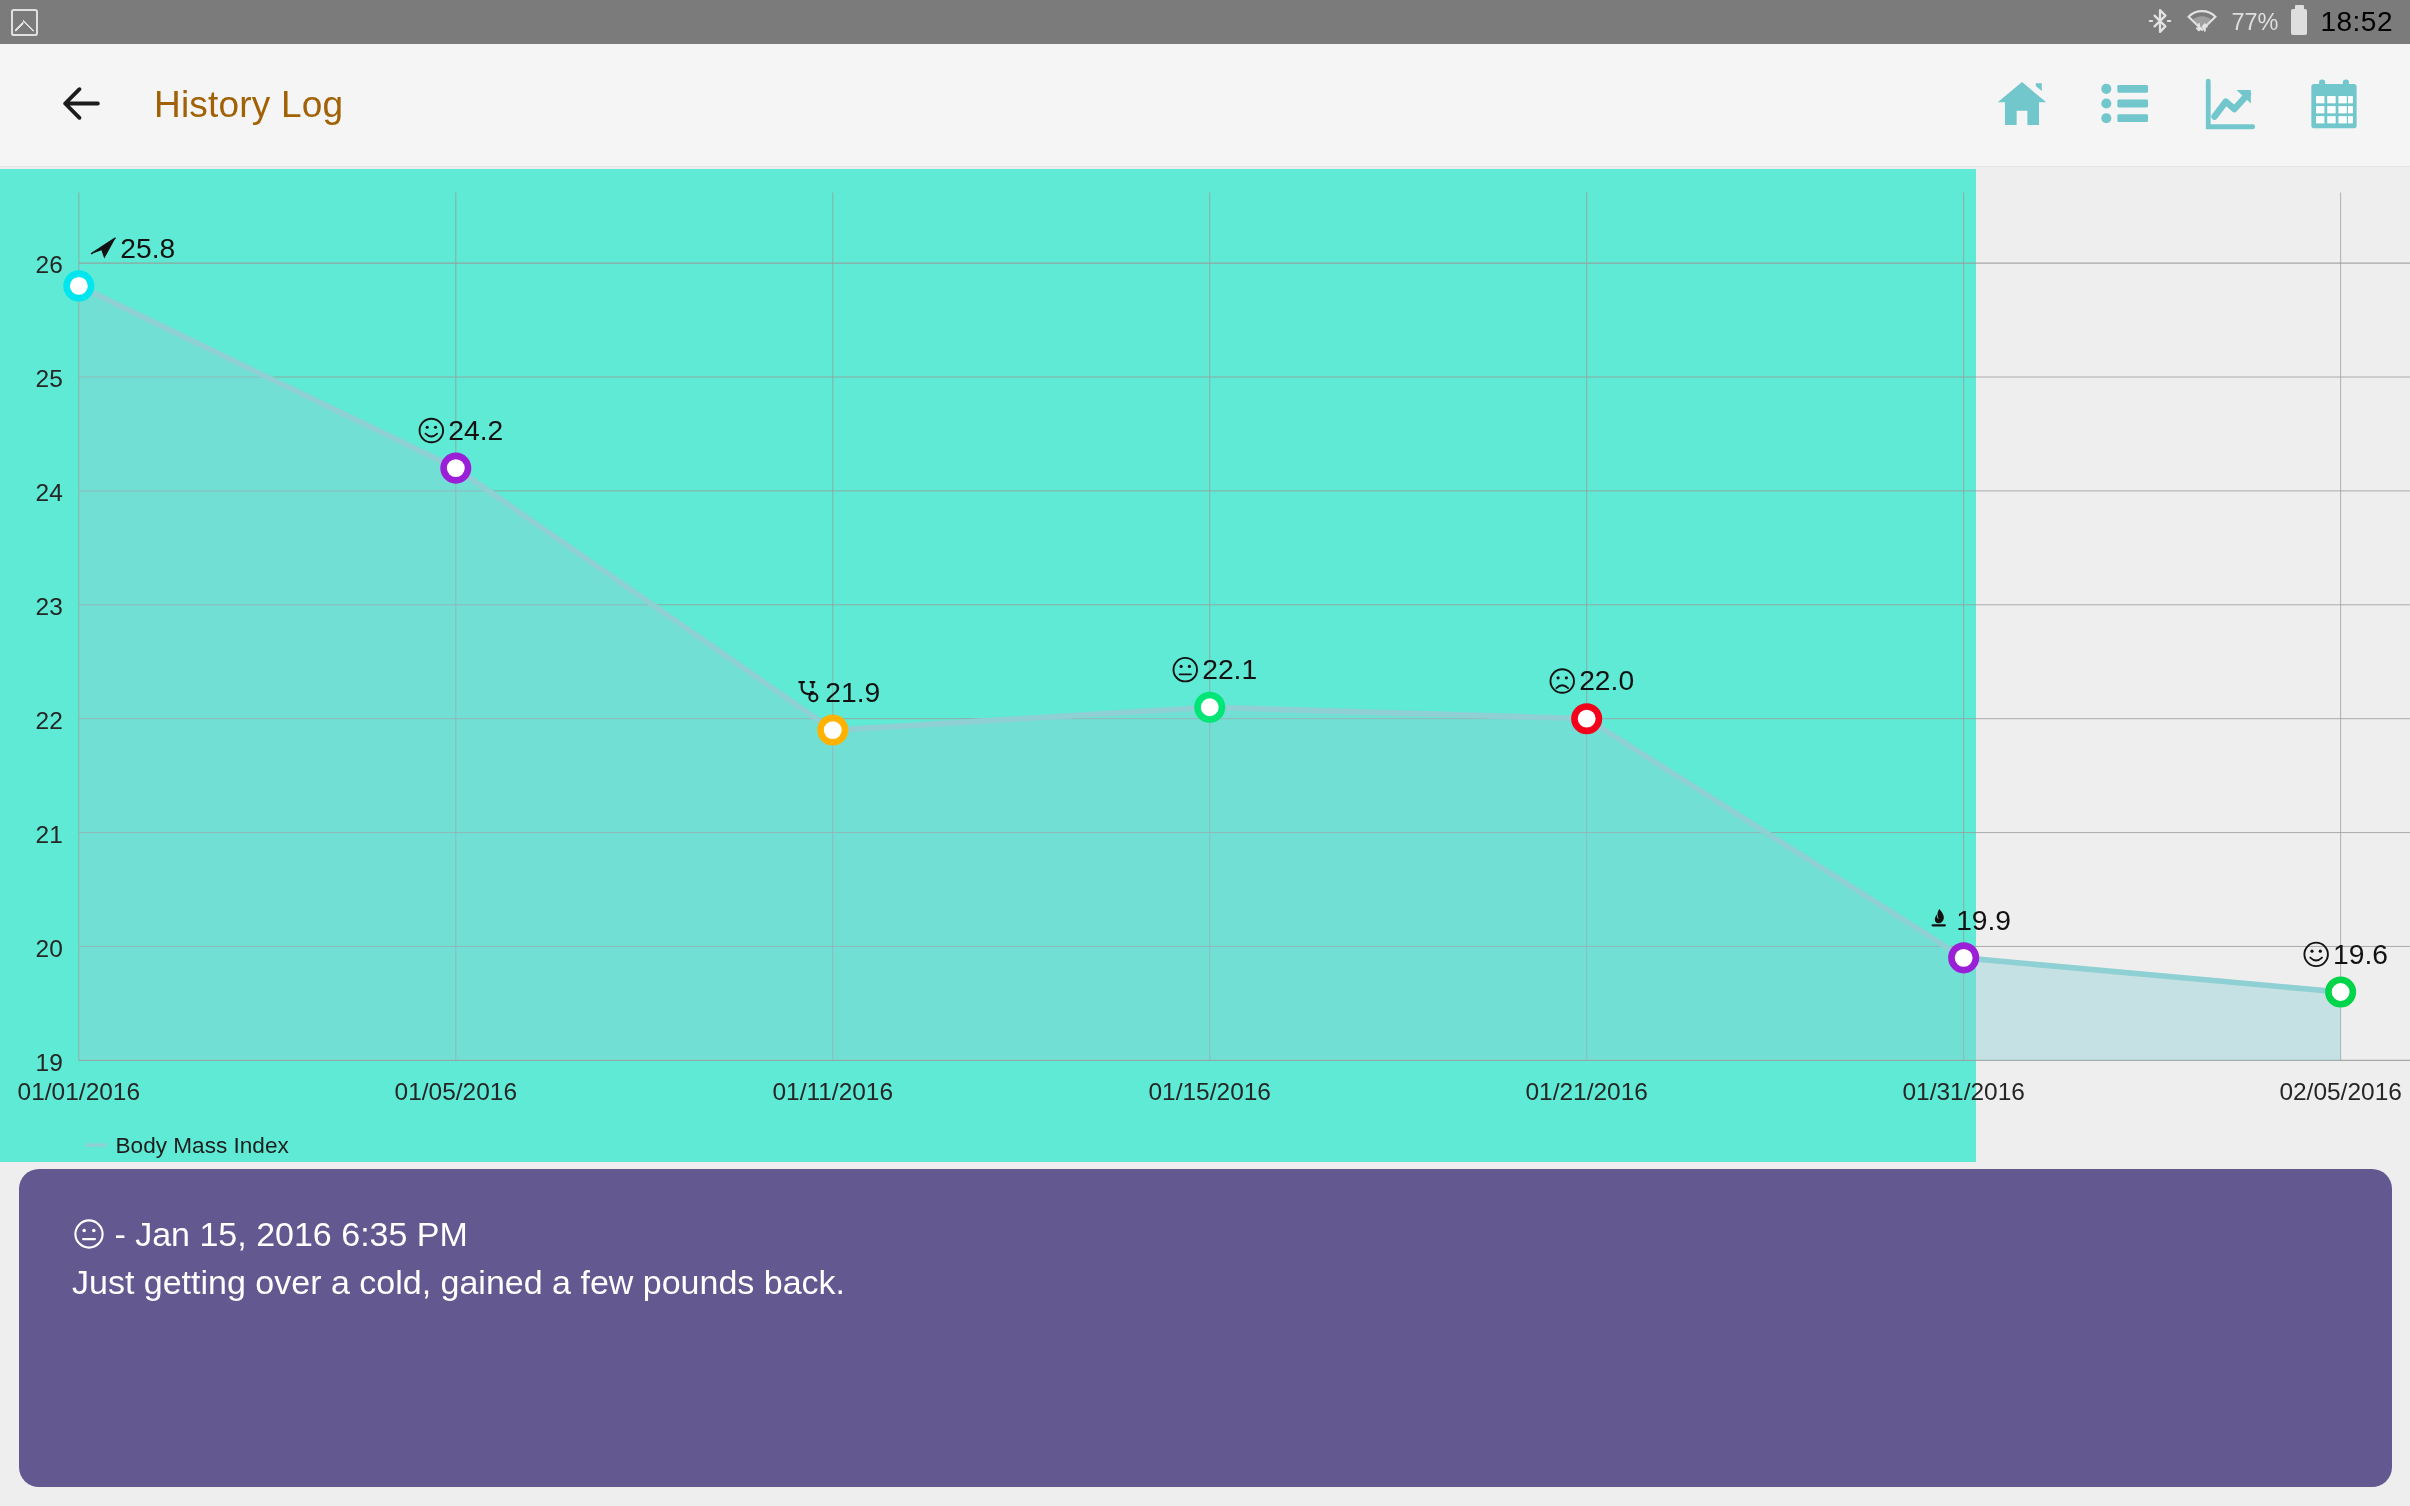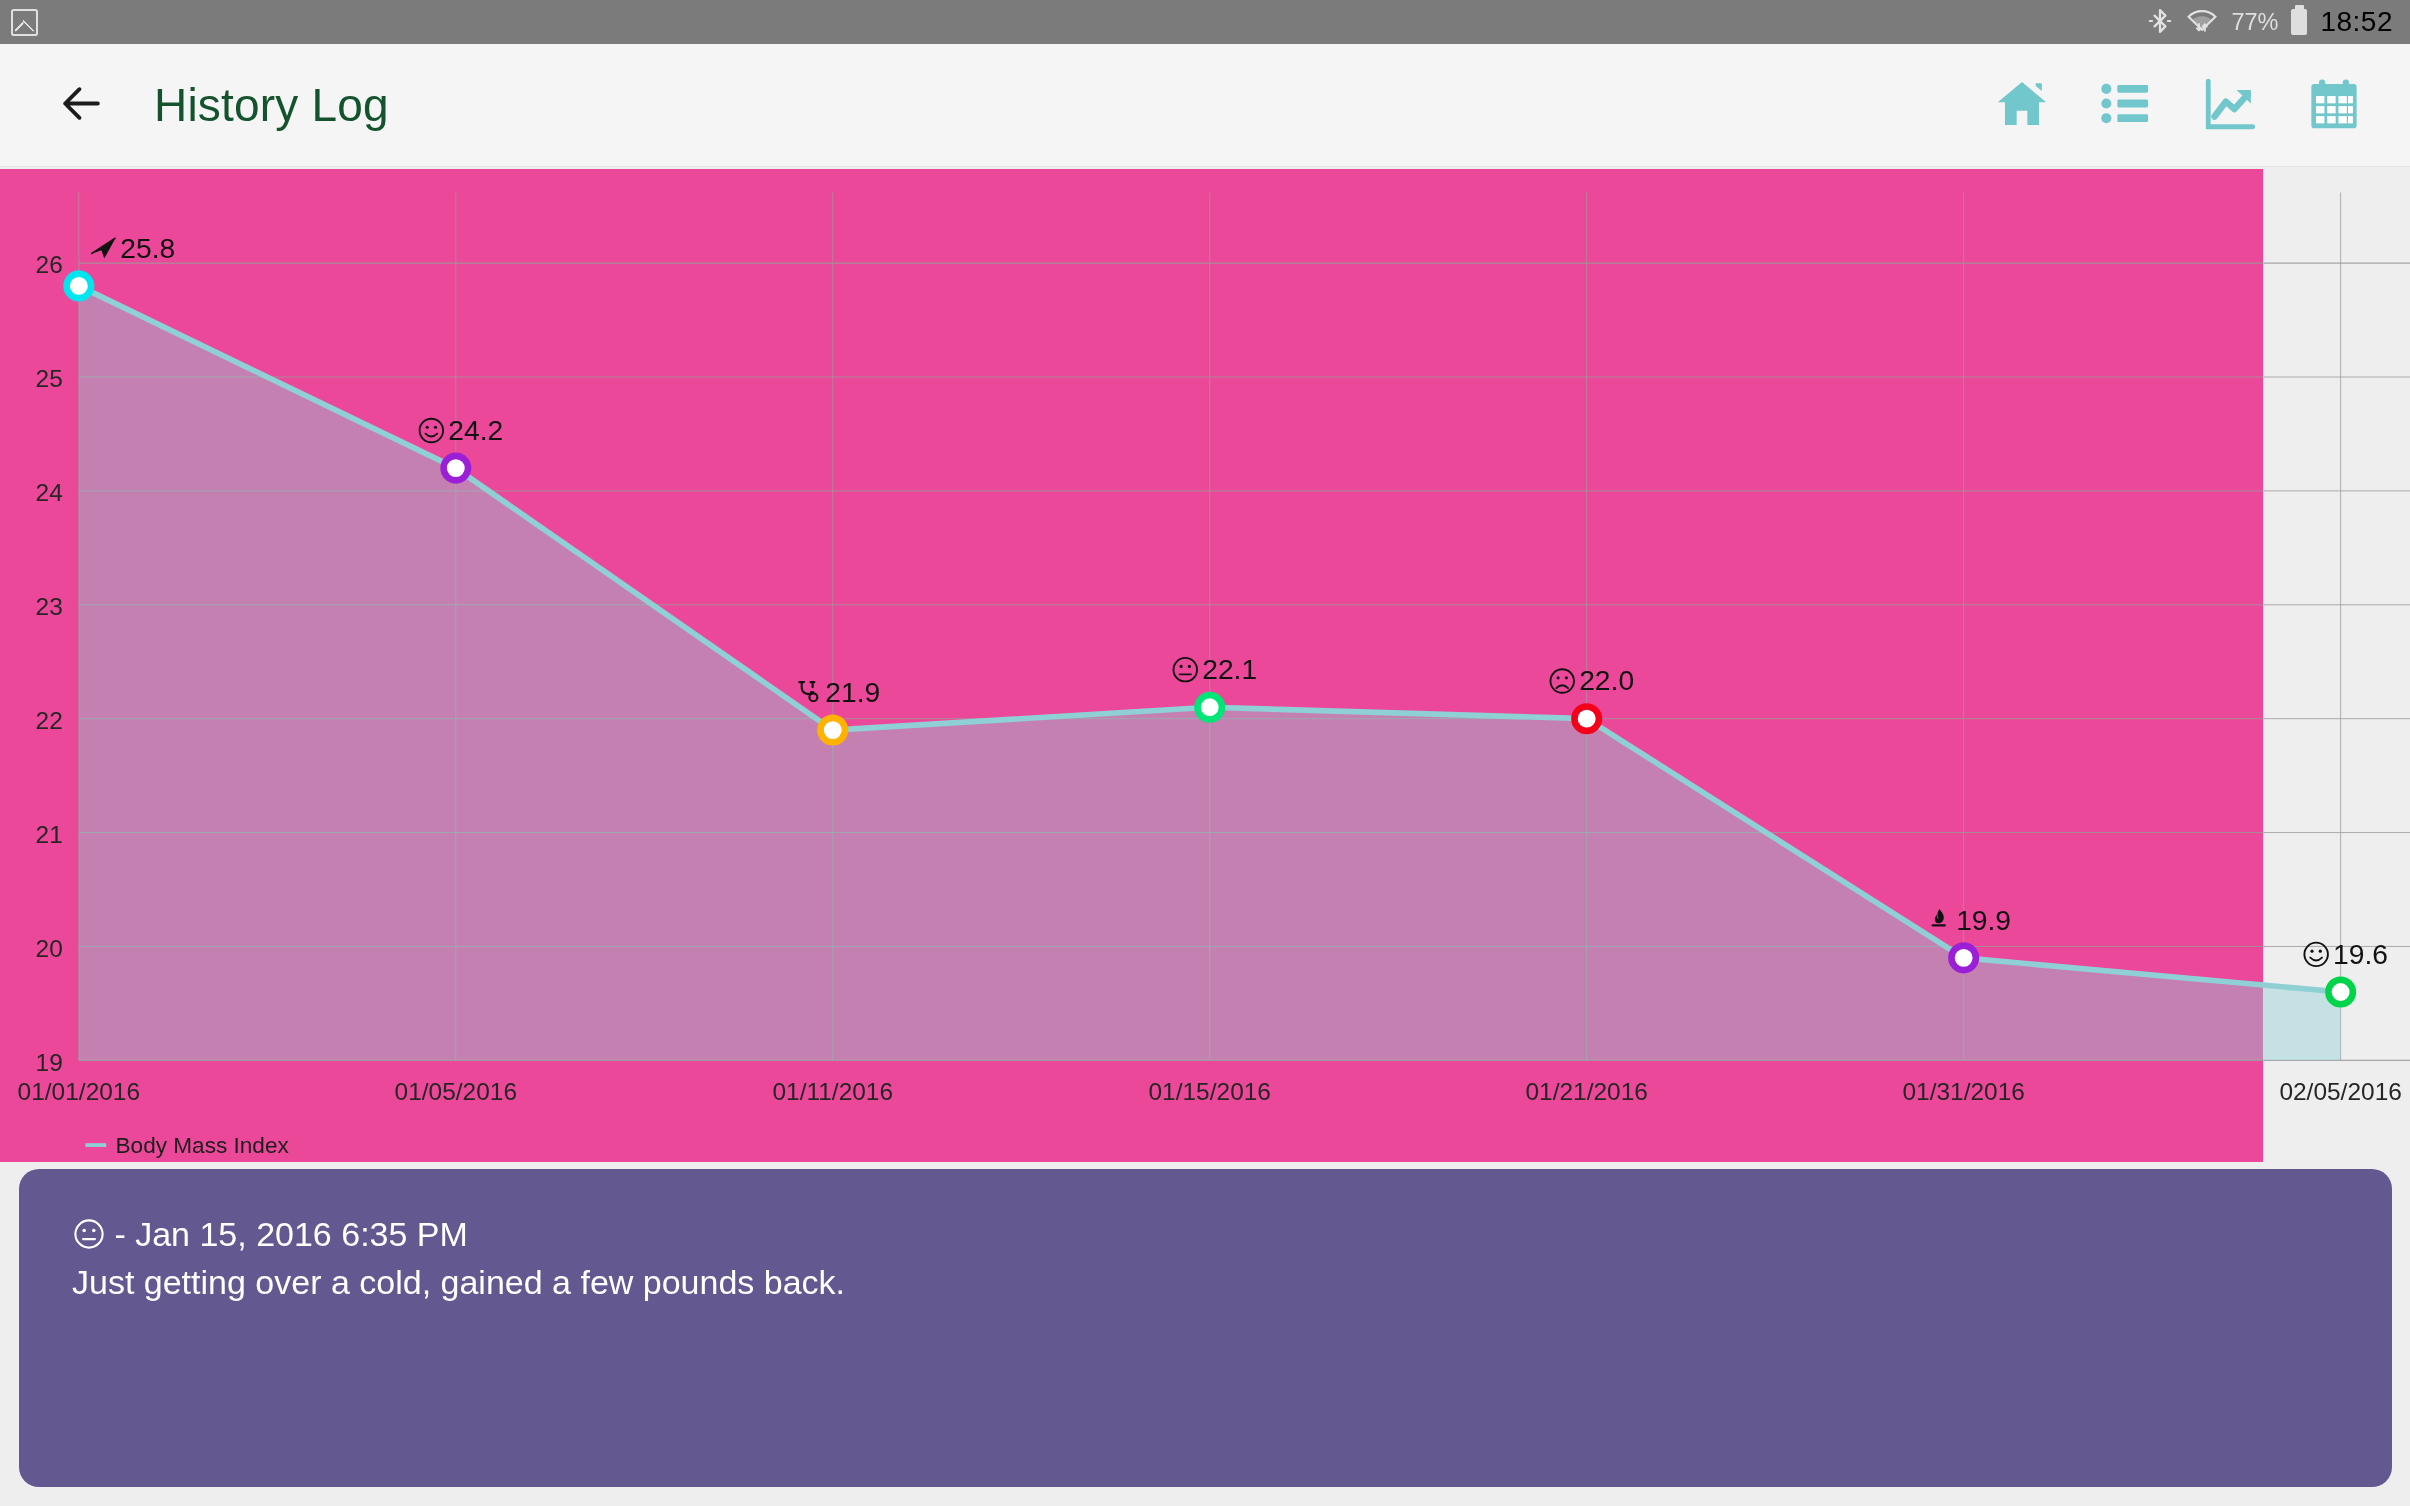--- a/index.html
+++ b/index.html
@@ -53,38 +53,38 @@
     background: #f5f5f5;
     display: flex; align-items: center;
     border-bottom: 0.9px solid #e3e3e3;
   }
   #back-button {
     width: 90px; height: 90px; margin-left: 36px;
     display: flex; align-items: center; justify-content: center;
     cursor: pointer; border-radius: 50%;
   }
   #page-title {
-    font-size: 46px; color: #14532d; margin-left: 28px; font-weight: 400;
+    font-size: 37px; color: #a16207; margin-left: 28px; font-weight: 400;
     letter-spacing: 0.2px;
   }
   #app-bar-actions {
     margin-left: auto; display: flex; align-items: center;
     gap: 32px; padding-right: 41px;
   }
   .action-icon {
     width: 72px; height: 72px;
     display: flex; align-items: center; justify-content: center;
     cursor: pointer;
   }
 
   
   #chart-panel {
     position: absolute; top: 169px; left: 0;
-    width: 2263px; height: 993px;
-    background: #ec4899;
+    width: 1976px; height: 993px;
+    background: #5eead4;
   }
   #chart-svg { display: block; }
 
   
   #detail-card {
     position: absolute; left: 19px; top: 1169px;
     width: 2373px; height: 318px;
     background: #63588f;
     color: #ffffff;
     padding: 41px 0 0 53px;

